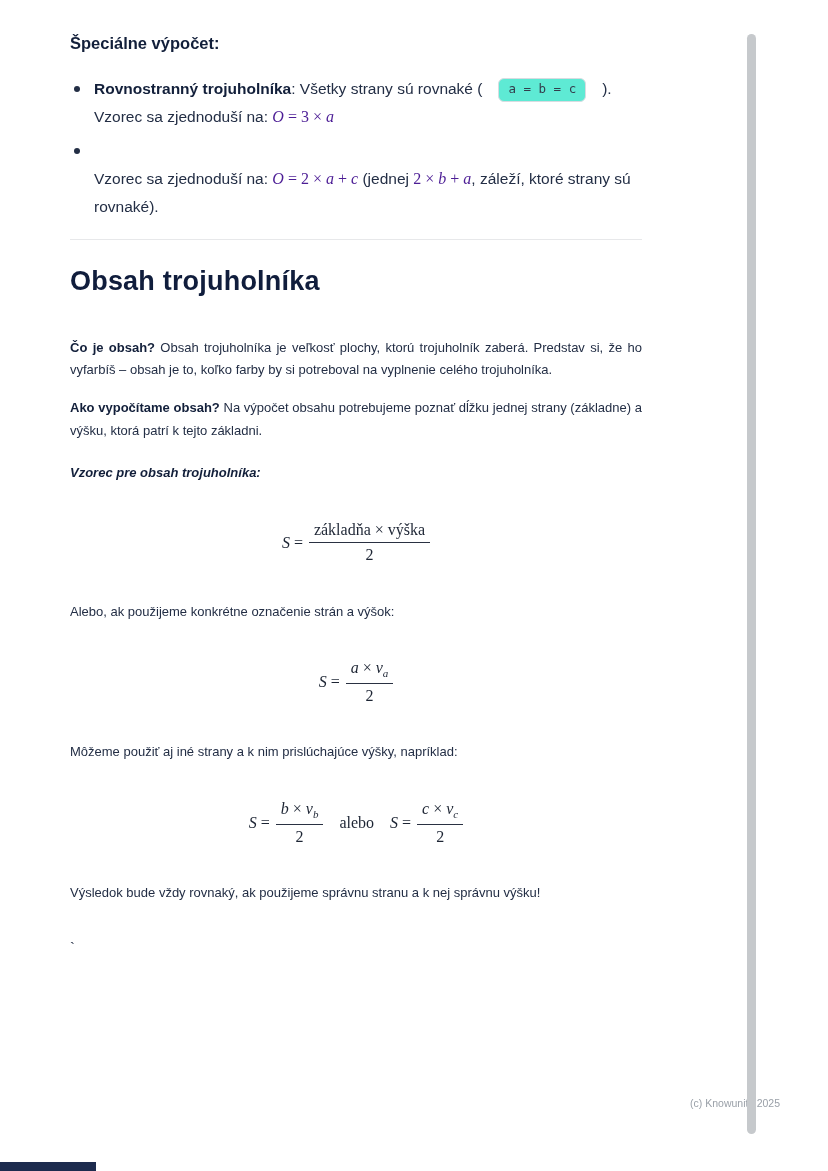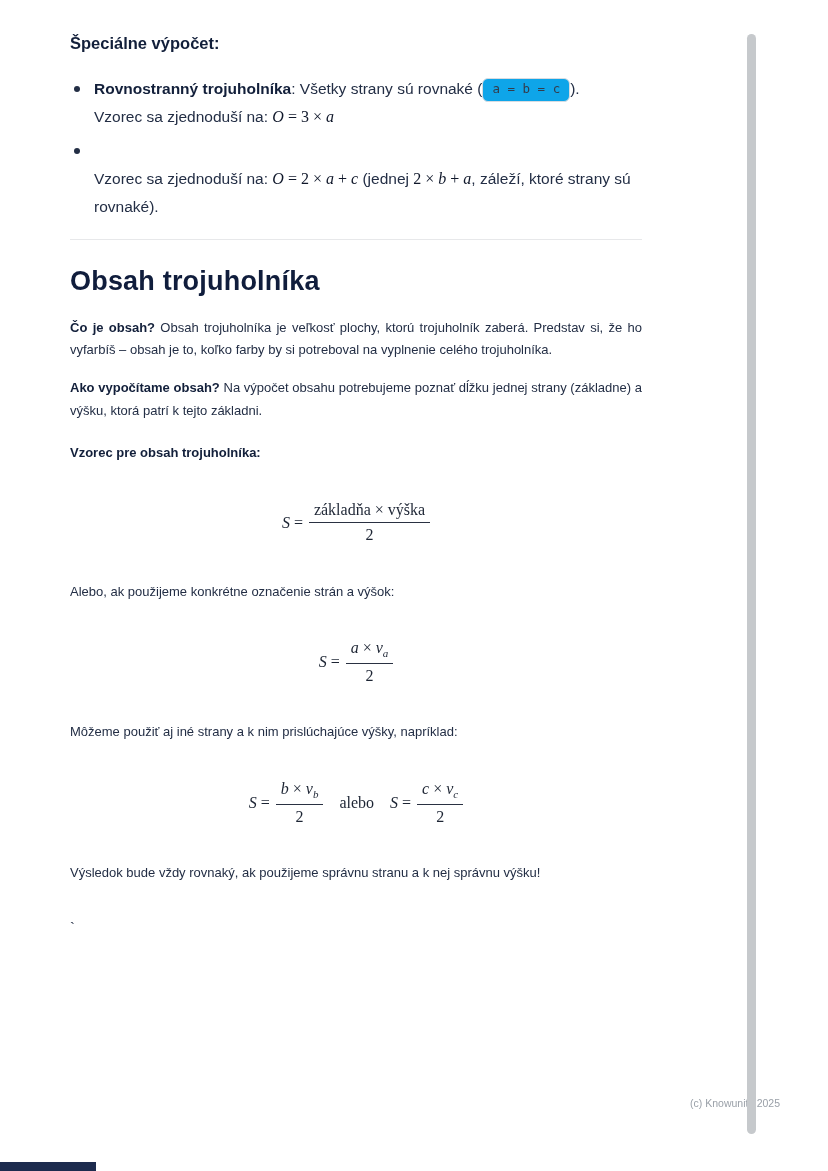--- a/index.html
+++ b/index.html
@@ -38,51 +38,51 @@
     width: 6px;
     height: 6px;
     border-radius: 50%;
     background: #232e45;
   }
   strong { font-weight: 700; color: #121f3a; }
   .chip {
     display: inline-block;
     font-family: "DejaVu Sans Mono", monospace;
     font-size: 12.5px;
-    background: #0ea5e9;
+    background: #5eead4;
     border: 1px solid #d8dce1;
     border-radius: 6px;
     padding: 1px 9px 2px;
     color: #343c4c;
     white-space: pre;
     line-height: 1.5;
     vertical-align: 1px;
-    margin: 0 0;
-  }
-  .math { font-family: "Liberation Serif", serif; font-size: 16px; color: #0f172a; }
+    margin: 0 16px;
+  }
+  .math { font-family: "Liberation Serif", serif; font-size: 16px; color: #4c1d95; }
   .math i { font-style: italic; }
   hr.rule {
     border: none;
     border-top: 1px solid #e7e8ea;
     margin: 18px 0 0;
   }
   h1.page-h1 {
     font-size: 27px;
     font-weight: 700;
     color: #101d3c;
     letter-spacing: 0.2px;
-    margin: 26px 0 20px;
+    margin: 26px 0 40px;
   }
   p.body {
     font-size: 13px;
     line-height: 1.74;
     margin-bottom: 15px;
   }
   p.just { text-align: justify; }
-  p.bold-line { margin-top: 20px; margin-bottom: 0; }
+  p.bold-line { margin-top: 20px; margin-bottom: 0; font-style: italic; }
   .formula-row {
     display: flex;
     justify-content: center;
     align-items: center;
     gap: 16px;
     margin: 36px 0;
     font-family: "Liberation Serif", serif;
     font-size: 16px;
     color: #1d2534;
   }

